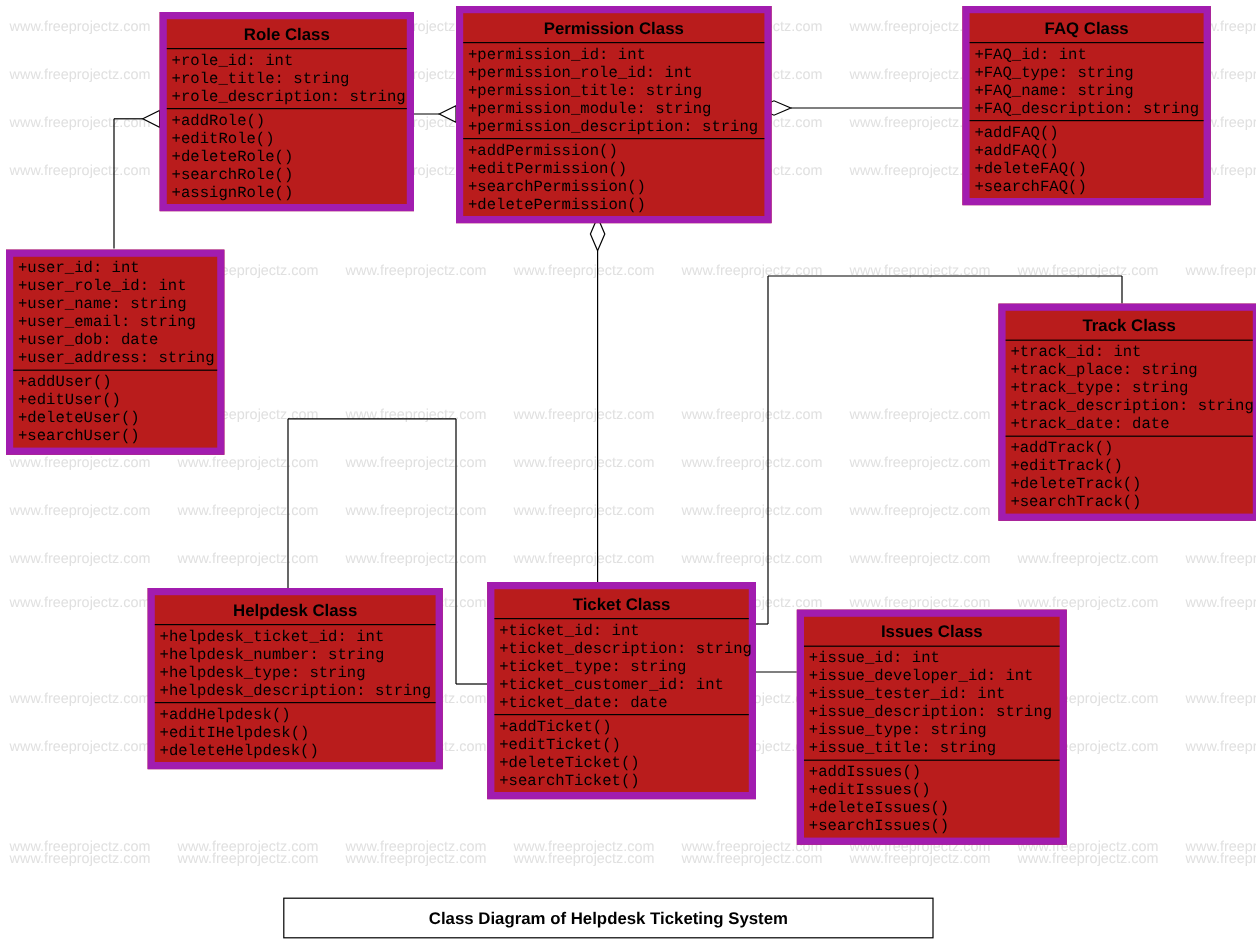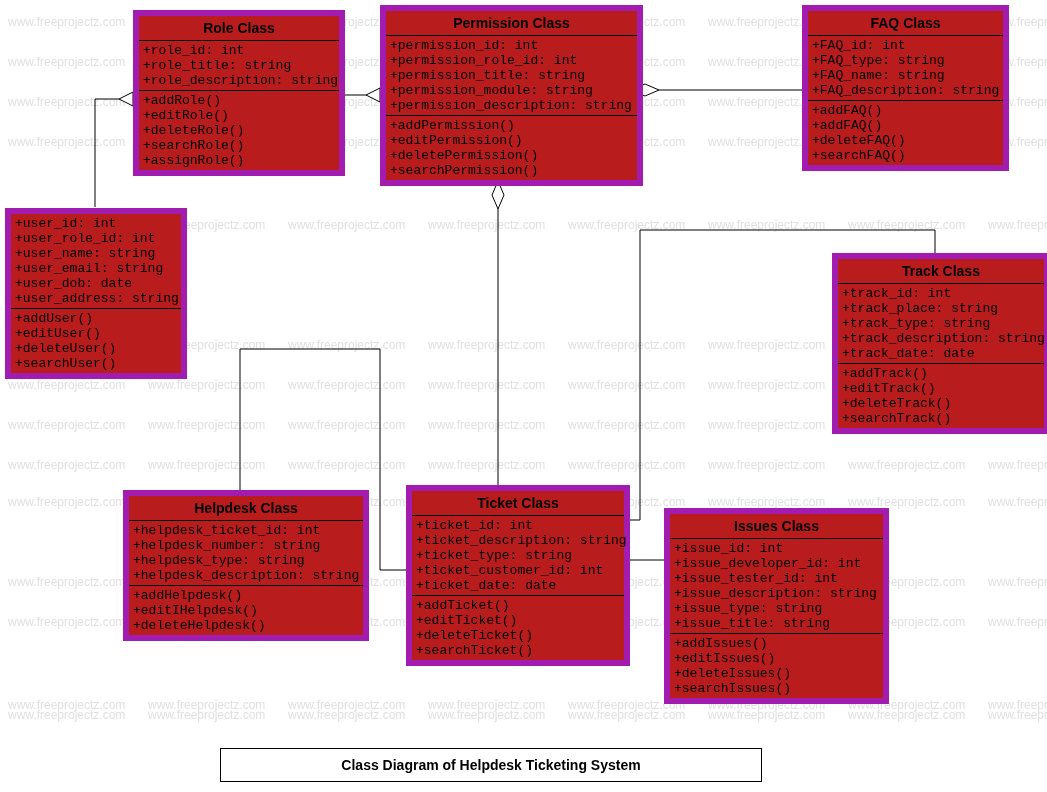--- a/index.html
+++ b/index.html
@@ -177,22 +177,22 @@
       <div class="section">
         <div class="line">+permission_id: int</div>
         <div class="line">+permission_role_id: int</div>
         <div class="line">+permission_title: string</div>
         <div class="line">+permission_module: string</div>
         <div class="line">+permission_description: string</div>
       </div>
       <div class="section">
         <div class="line">+addPermission()</div>
         <div class="line">+editPermission()</div>
+        <div class="line">+searchPermission()</div>
         <div class="line">+deletePermission()</div>
-        <div class="line">+searchPermission()</div>
       </div>
     </div>
     <div class="class-box" style="left: 802px; top: 5px; width: 195px;">
       <div class="class-title">FAQ Class</div>
       <div class="section">
         <div class="line">+FAQ_id: int</div>
         <div class="line">+FAQ_type: string</div>
         <div class="line">+FAQ_name: string</div>
         <div class="line">+FAQ_description: string</div>
       </div>
@@ -277,13 +277,13 @@
       </div>
       <div class="section">
         <div class="line">+addIssues()</div>
         <div class="line">+editIssues()</div>
         <div class="line">+deleteIssues()</div>
         <div class="line">+searchIssues()</div>
       </div>
     </div>
   </div>
 
-<div class="caption" style="left:220px;top:748px;width:500px">Class Diagram of Helpdesk Ticketing System</div>
+<div class="caption" style="left:236px;top:748px;width:500px">Class Diagram of Helpdesk Ticketing System</div>
 
 </body></html>

